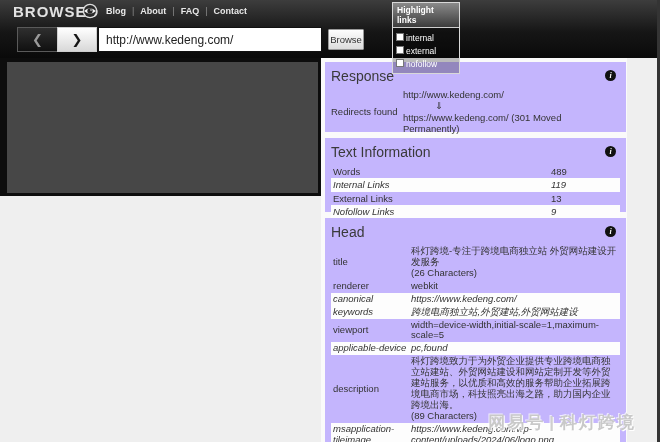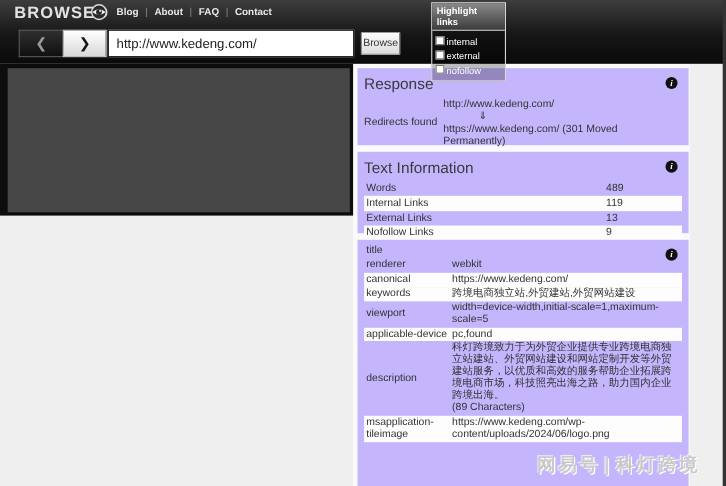--- a/index.html
+++ b/index.html
@@ -62,21 +62,21 @@
                font-family:"Liberation Serif","DejaVu Serif",serif; font-weight:700;
                display:flex; align-items:center; justify-content:center; }
 
   .rrow { display:flex; font-size:9.5px; color:#333; }
   .rrow .lbl { width:72px; flex:none; display:flex; align-items:center; }
   .redir-lines div { line-height:1.2; }
   .redir-arrow { padding-left:32px; }
 
   .ti-row { display:flex; font-size:9.5px; color:#333; padding:1px 2px; line-height:1.2; }
   .ti-row .lbl { width:218px; flex:none; }
-  .alt { background:#fdfdfd; }
+  .alt { background:#fdfdfd;font-style:italic; }
 
   .hrow { display:flex; font-size:9.5px; color:#333; padding:1px 2px; line-height:1.15; }
   .hrow .lbl { width:78px; flex:none; align-self:center; }
   .hrow .val { flex:1; align-self:center; word-wrap:break-word; overflow-wrap:anywhere; }
   .check { font-size:10px; }
 
   
   .right-edge { position:absolute; right:0; top:0; width:3px; height:442px; background:#343434; z-index:6; }
 
   
@@ -177,24 +177,29 @@
         <span class="lbl">External Links</span>
         <span class="val">13</span>
       </div>
       <div class="ti-row alt">
         <span class="lbl">Nofollow Links</span>
         <span class="val">9</span>
       </div>
     </section>
 
     <section class="section sec-head">
+      <h2 class="sec-title">Head</h2>
       <span class="info-icon">i</span>
 
       <div class="hrow">
         <span class="lbl">title</span>
+        <span class="val">
+          <span>科灯跨境-专注于跨境电商独立站 外贸网站建设开发服务</span><br>
+          <span>(26 Characters)</span>
+        </span>
       </div>
       <div class="hrow">
         <span class="lbl">renderer</span>
         <span class="val">webkit</span>
       </div>
       <div class="hrow alt">
         <span class="lbl">canonical</span>
         <span class="val">https://www.kedeng.com/</span>
       </div>
       <div class="hrow alt">

